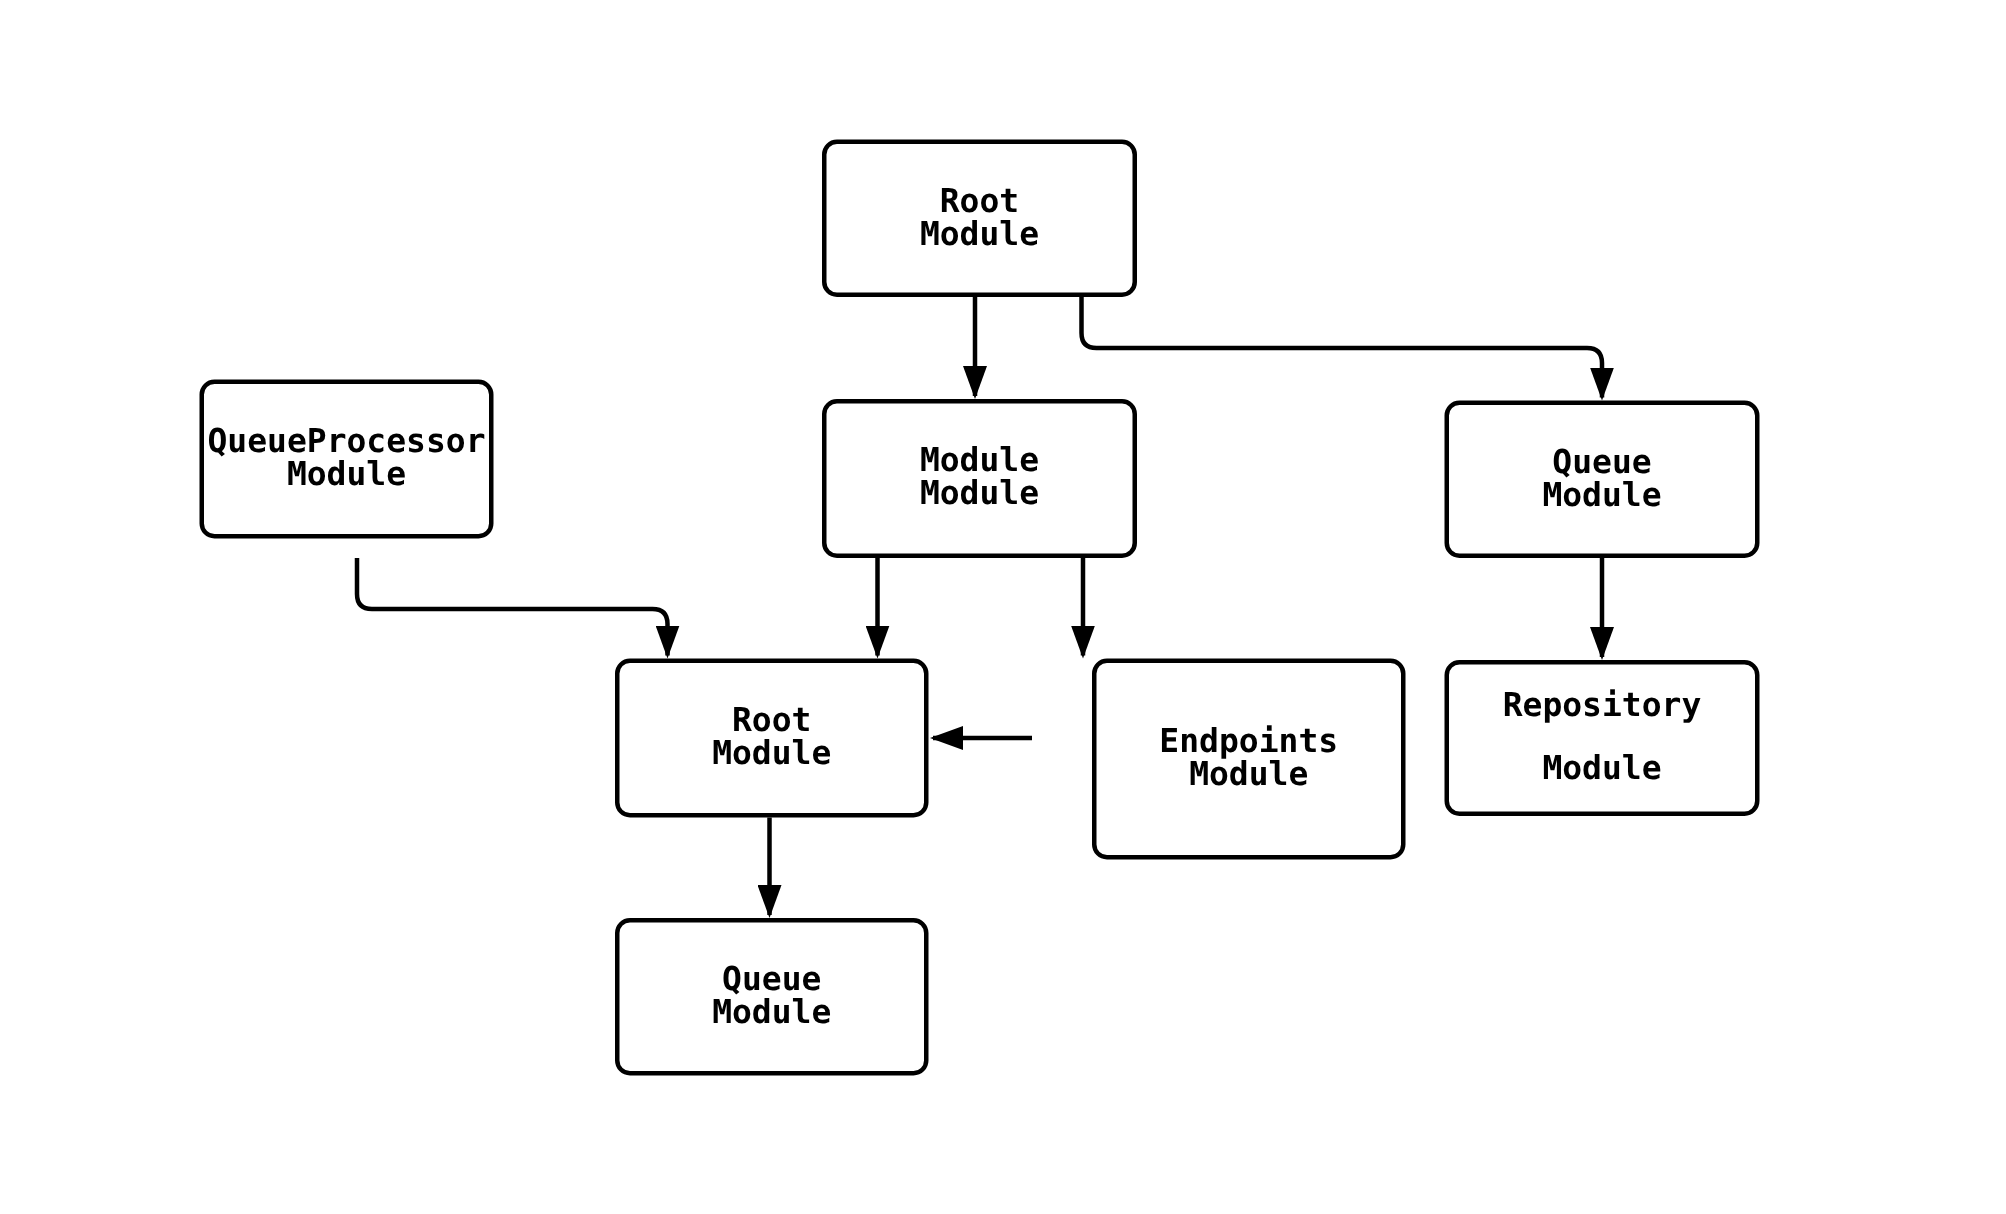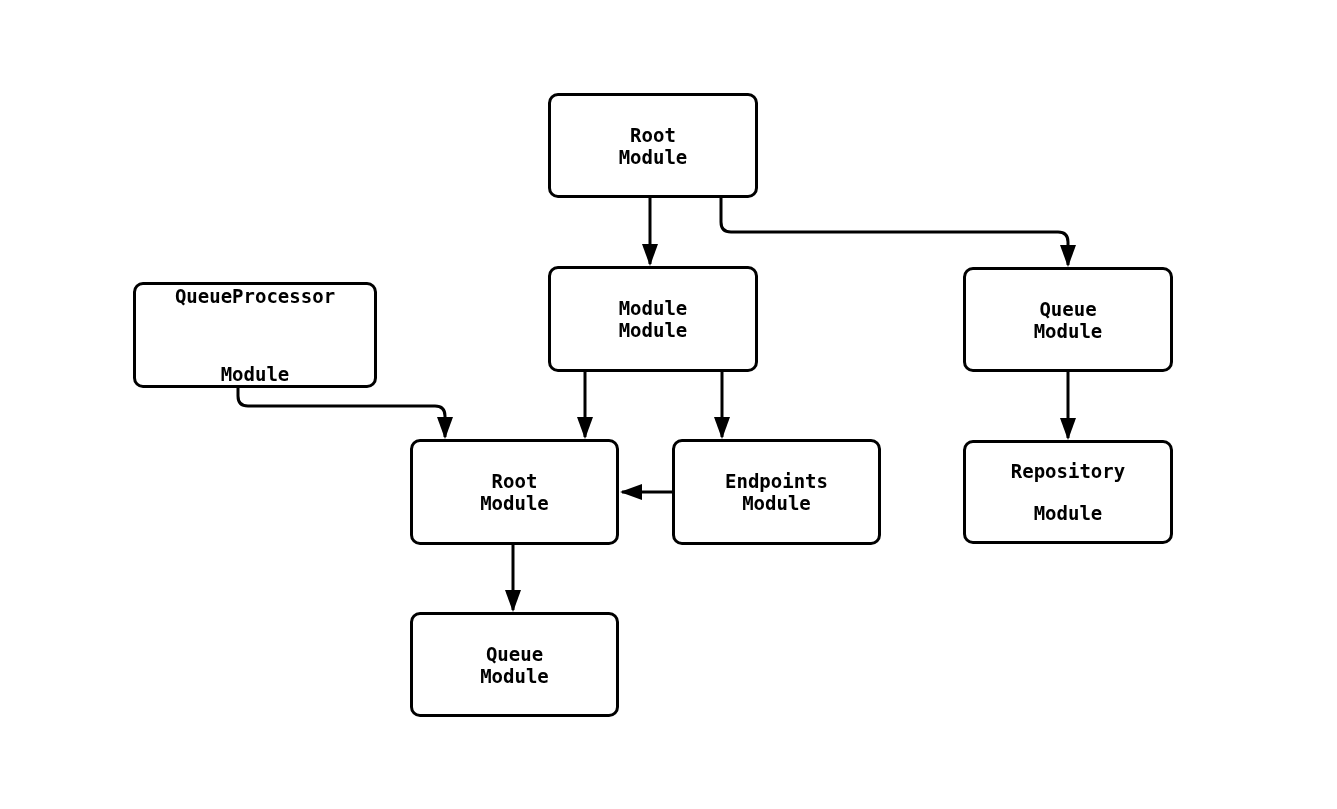--- a/index.html
+++ b/index.html
@@ -34,30 +34,30 @@
     box-sizing: border-box;
     background: #ffffff;
     border: 3px solid #000000;
     border-radius: 10px;
     display: flex;
     flex-direction: column;
     align-items: center;
     justify-content: center;
     text-align: center;
     font-weight: 700;
-    font-size: 19px;
+    font-size: 22px;
     line-height: 22px;
     color: #000000;
   }
   #node-root          { left: 548px; top:  93px; width: 210px; height: 105px; }
-  #node-queueprocessor{ left: 133px; top: 282px; width: 244px; height: 106px; justify-content: space-between; }
+  #node-queueprocessor{ left: 133px; top: 253px; width: 196px; height: 106px; }
   #node-server        { left: 548px; top: 266px; width: 210px; height: 106px; }
   #node-global        { left: 963px; top: 267px; width: 210px; height: 105px; }
   #node-core          { left: 410px; top: 439px; width: 209px; height: 106px; }
-  #node-endpoints     { left: 672px; top: 439px; width: 209px; height: 106px; }
+  #node-endpoints     { left: 728px; top: 439px; width: 209px; height: 134px; }
   #node-repository    { left: 963px; top: 440px; width: 210px; height: 104px; gap: 20px; }
   #node-queue         { left: 410px; top: 612px; width: 209px; height: 105px; align-items: center; }
 </style>
 </head>
 <body>
 
 <div class="canvas">
 
   <svg class="edge-layer" viewBox="0 0 1337 809" xmlns="http://www.w3.org/2000/svg">
     <defs>

